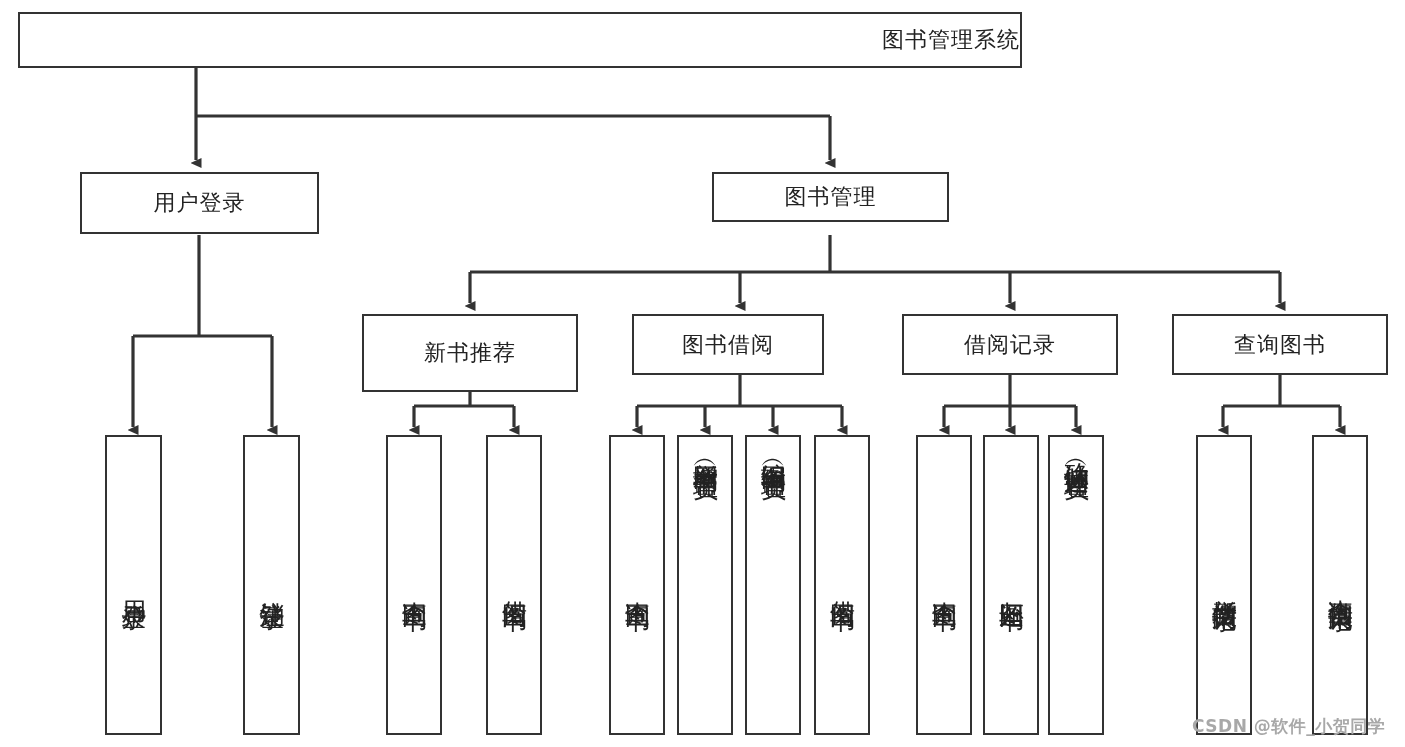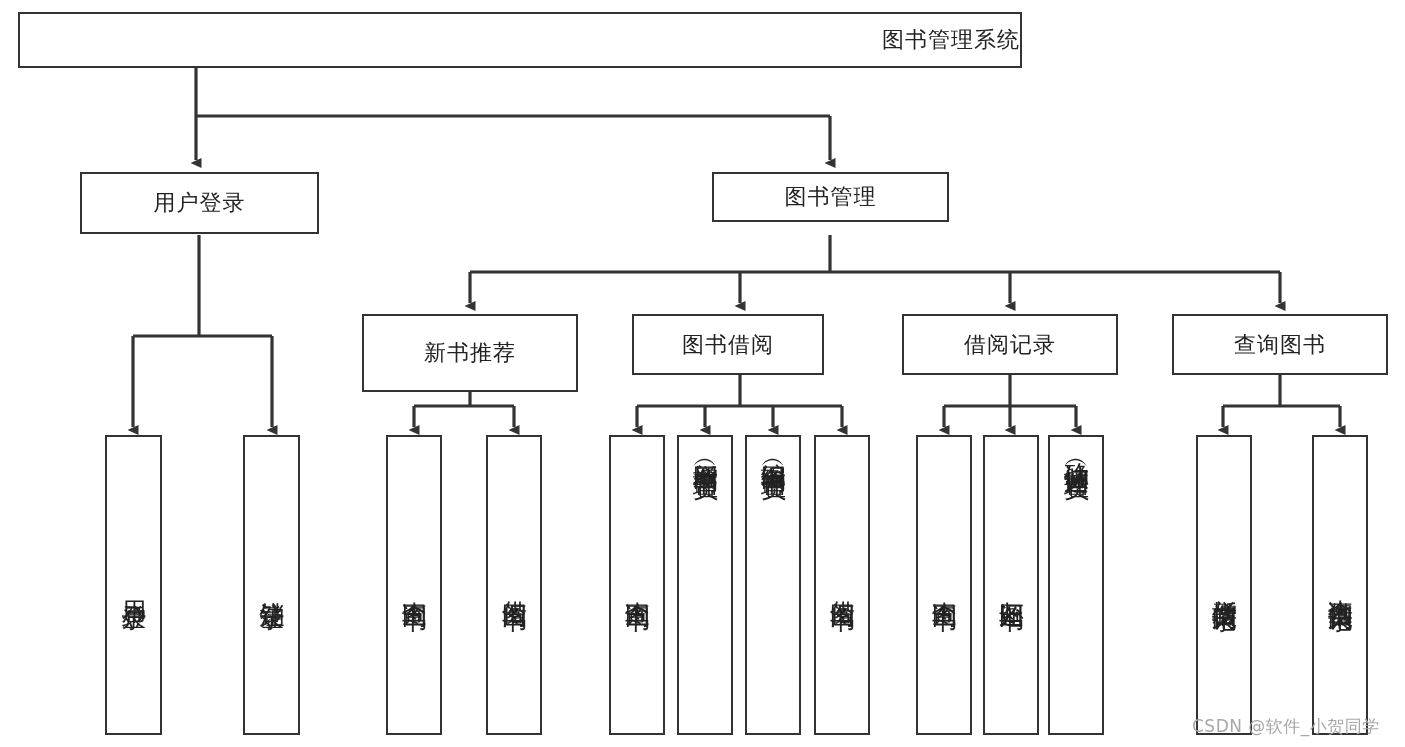--- a/index.html
+++ b/index.html
@@ -63,20 +63,21 @@
     letter-spacing: 2px;
     white-space: nowrap;
   }
   .watermark {
     position: absolute;
     font-size: 17px;
     color: #a8a8a8;
     letter-spacing: 0.5px;
     white-space: nowrap;
     z-index: 3;
+    font-weight: bold;
   }
 </style>
 </head>
 <body>
 
 <div id="canvas">
 
   <svg id="wires" viewBox="0 0 1405 747" xmlns="http://www.w3.org/2000/svg">
     <defs>
       <marker id="arrow" markerWidth="10" markerHeight="11" refX="2" refY="5.5" orient="auto" markerUnits="userSpaceOnUse">

